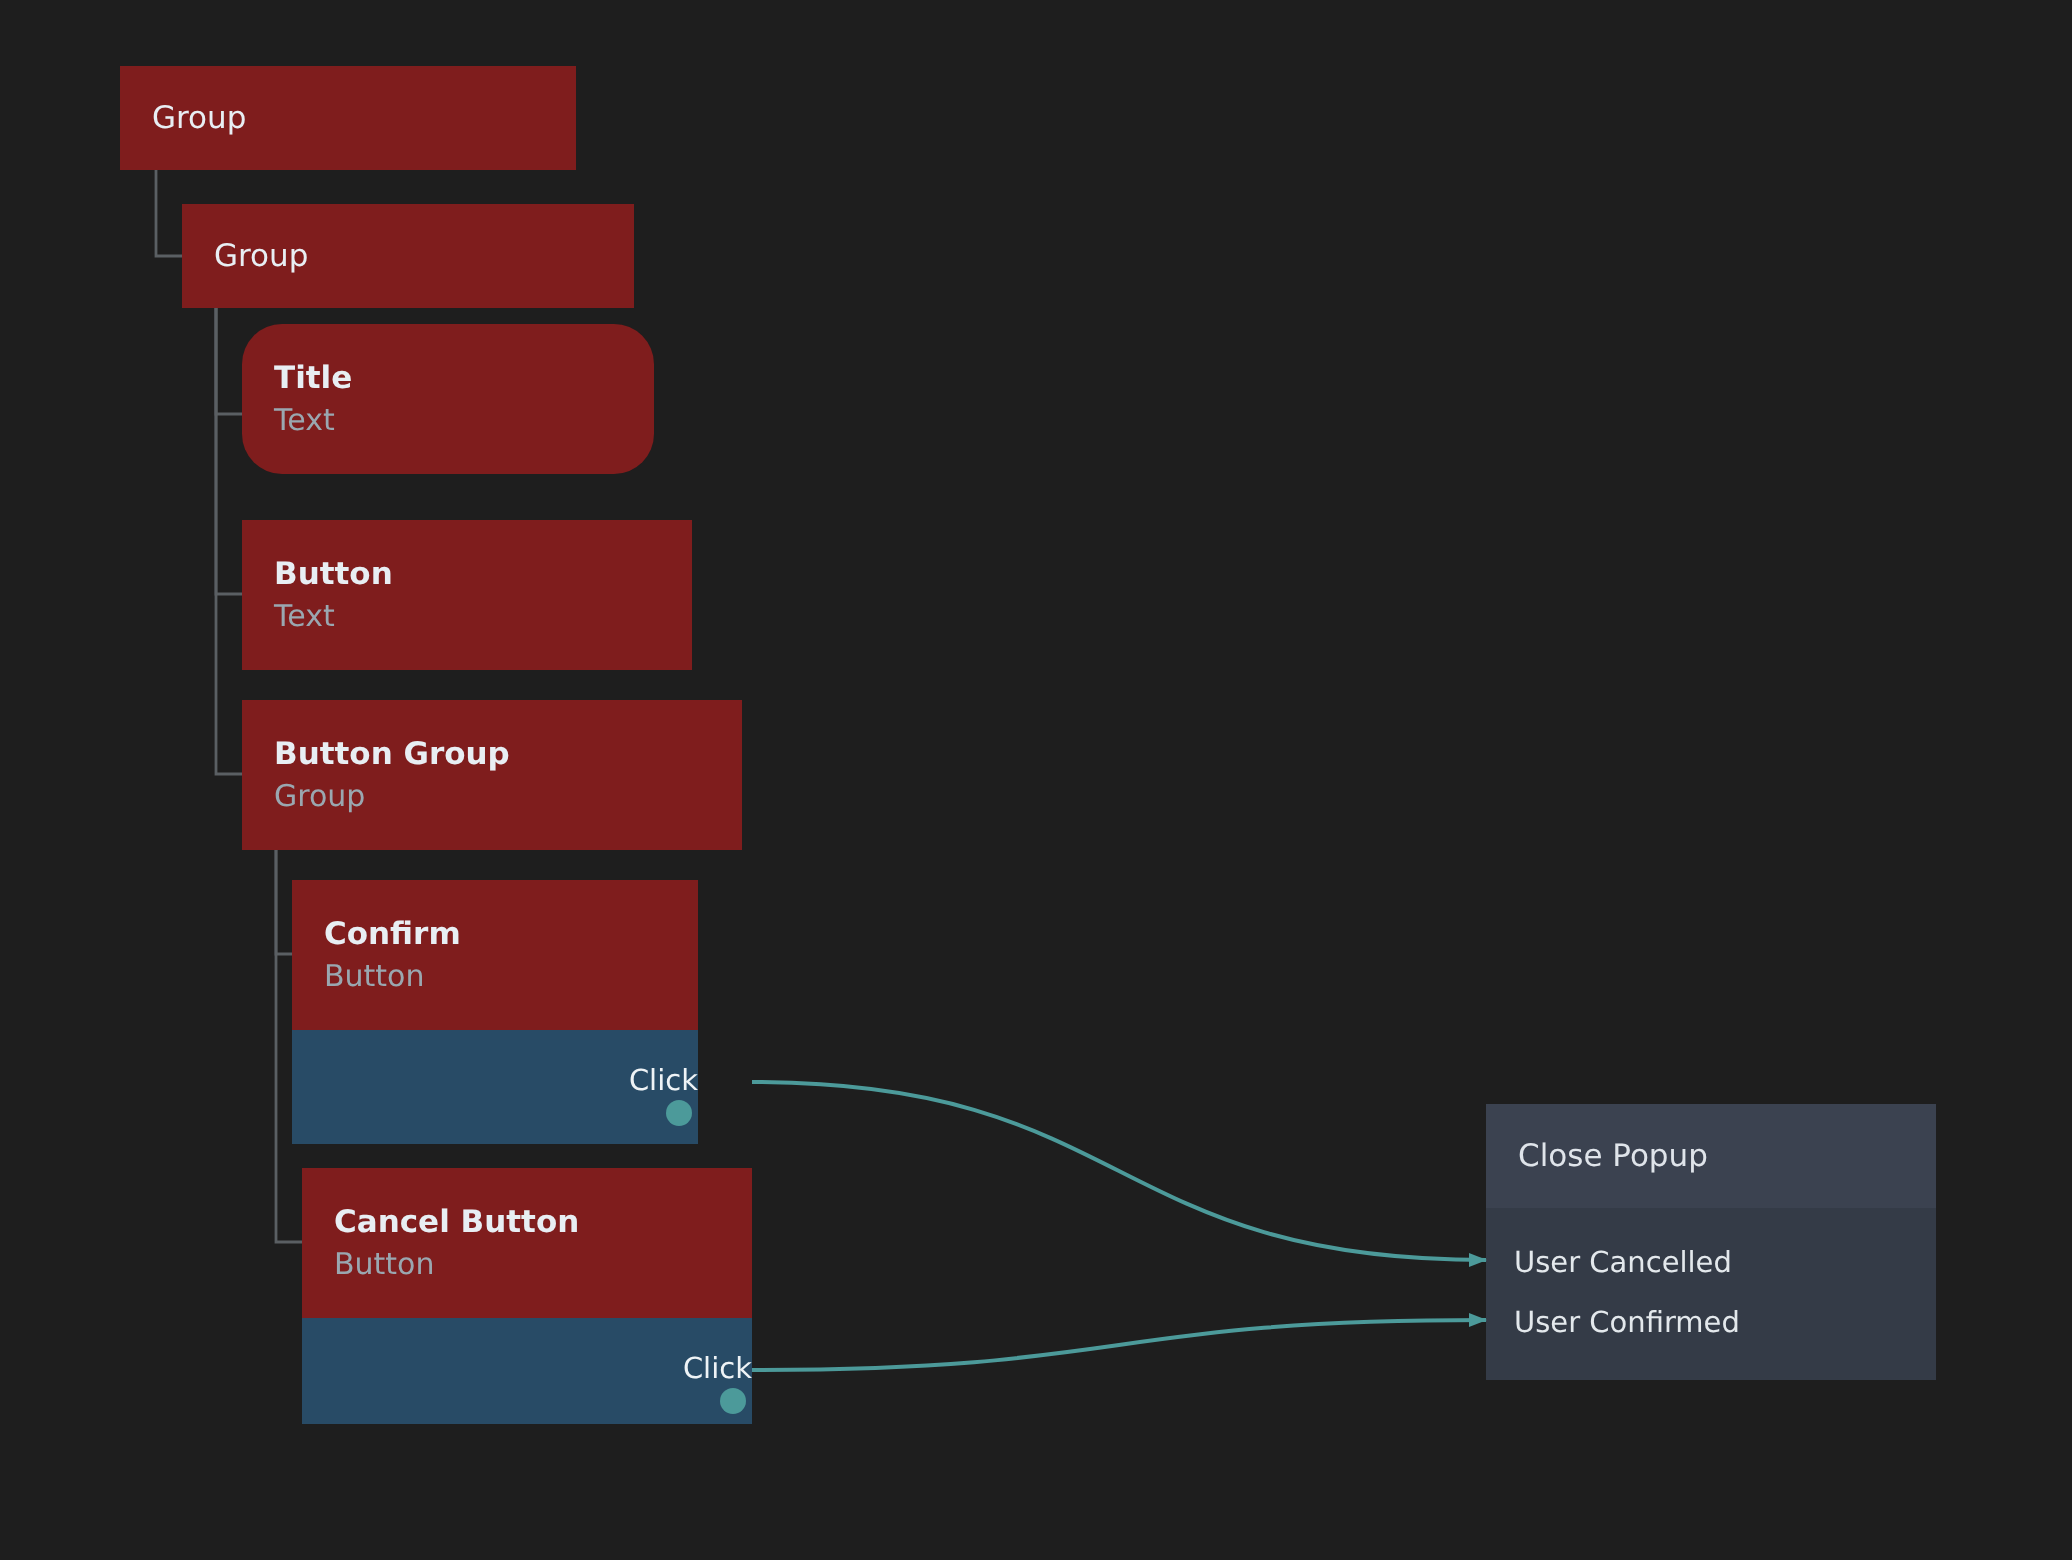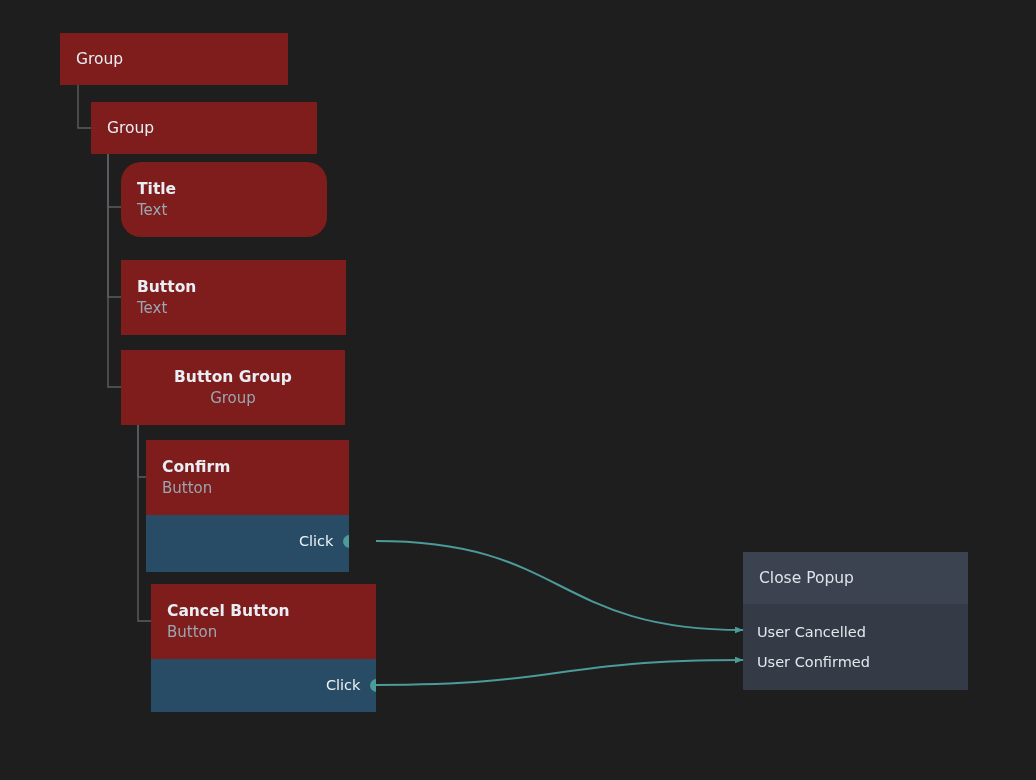--- a/index.html
+++ b/index.html
@@ -72,20 +72,21 @@
     box-sizing: border-box;
   }
   
   .port-row-out {
     position: absolute;
     right: 0;
     display: flex;
     align-items: center;
     justify-content: flex-end;
     white-space: nowrap;
+    flex-direction: column;
   }
   .port-label {
     color: #eef3f6;
     font-size: 14.5px;
     line-height: 18px;
   }
   .port-dot {
     width: 13px;
     height: 13px;
     border-radius: 50%;
@@ -143,21 +144,21 @@
           <div class="node-title bold">Title</div>
           <div class="node-subtitle">Text</div>
         </div>
       </div>
       <div class="node" style="left: 121px; top: 260px; width: 225px; height: 75px;">
         <div class="node-header">
           <div class="node-title bold">Button</div>
           <div class="node-subtitle">Text</div>
         </div>
       </div>
-      <div class="node" style="left: 121px; top: 350px; width: 224px; height: 75px; text-align: center;">
+      <div class="node" style="left: 121px; top: 350px; width: 250px; height: 75px;">
         <div class="node-header">
           <div class="node-title bold">Button Group</div>
           <div class="node-subtitle">Group</div>
         </div>
       </div>
       <div class="node has-body" style="left: 146px; top: 440px; width: 203px; height: 132px;">
         <div class="node-header" style="height: 75px;">
           <div class="node-title bold">Confirm</div>
           <div class="node-subtitle">Button</div>
         </div>

